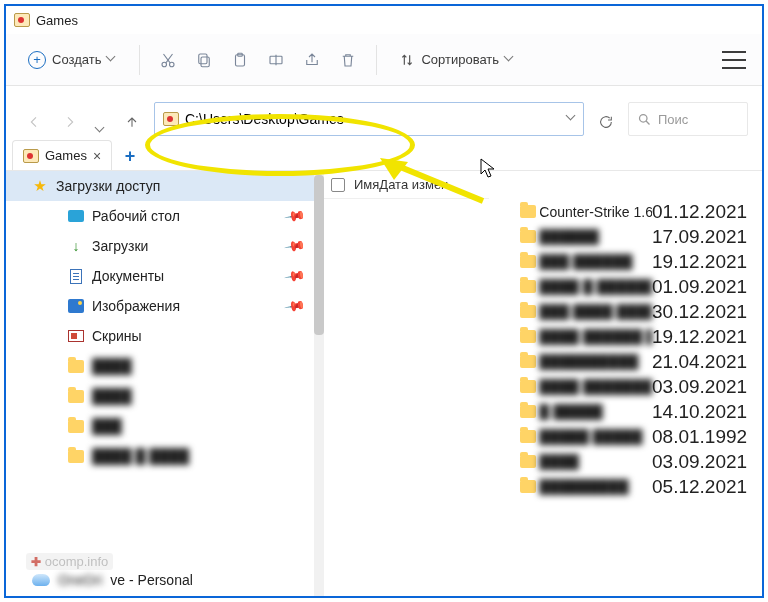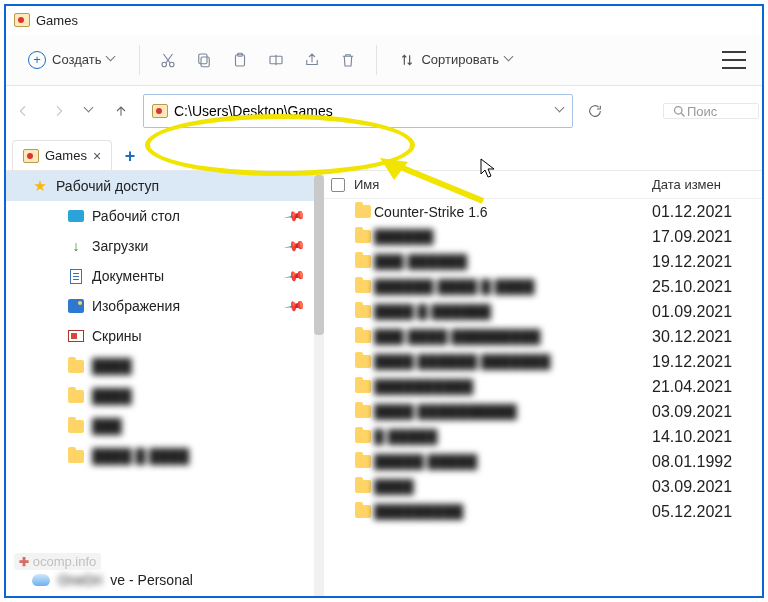--- a/index.html
+++ b/index.html
@@ -87,22 +87,22 @@
     display:flex; align-items:center; gap:6px; padding:6px 10px; color:#3b3b3b; border-radius:4px; cursor:pointer;
   }
   .spacer { flex:1; }
   .ham { width:24px; height:18px; display:flex; flex-direction:column; justify-content:space-between; }
   .ham span { height:2px; background:#3c3c3c; }
 
   
   .navbar {
     height:50px;
     display:flex;
-    align-items:center;
-    padding:0 3px;
+    align-items:flex-end;
+    padding:0 14px;
     gap:8px;
   }
   .nav-arrow, .nav-up, .nav-refresh {
     width:28px; height:28px; display:flex; align-items:center; justify-content:center;
     color:#888; cursor:pointer; border-radius:4px;
   }
   .nav-arrow svg, .nav-up svg, .nav-refresh svg { width:16px; height:16px; stroke:#666; fill:none; stroke-width:1.6; }
   .nav-arrow.disabled svg { stroke:#c2c2c2; }
   .address {
     flex:0 0 430px;
@@ -114,27 +114,26 @@
     padding:0 6px 0 8px;
     gap:6px;
     position:relative;
   }
   .address input {
     border:none; outline:none; font-size:14px; flex:1; background:transparent;
   }
   .addr-chev { margin-left:auto; }
   .searchbox {
     flex:1;
-    height:16px;
+    height:34px;
     border:1px solid #e8e8e8;
     border-left:1px solid #e8e8e8;
     border-radius:2px;
-    display:flex; align-items:center; padding:0 8px; 
+    display:flex; align-items:center; padding:0 8px; gap:6px;
     color:#9a9a9a;
-    margin-left:46px;
   }
   
   .tabstrip {
     height:34px;
     display:flex; align-items:flex-end;
     padding-left:6px;
     gap:4px;
     background:#fff;
   }
   .tab {
@@ -185,36 +184,36 @@
     margin-top:auto;
   }
   .od-ico { width:18px; height:12px; background:linear-gradient(#cfe7fb,#6cb1ee); border-radius:8px 8px 6px 6px; position:relative;}
   .sidebar-wrap { position:relative; flex:0 0 318px; display:flex; }
   .side-scrollbar {
     width:10px; background:#f1f1f1; display:flex; flex-direction:column;
   }
   .side-scrollbar .thumb { width:100%; height:160px; background:#c9c9c9; border-radius:4px; margin-top:4px; }
   
   .content {
-    flex:1; display:flex; flex-direction:column; overflow:hidden;
+    flex:1; display:flex; flex-direction:row; overflow:hidden;
   }
   .headers {
     height:28px; display:flex; align-items:center; font-size:13px; color:#333;
     border-bottom:1px solid #efefef;
   }
   .col-sel { width:28px; display:flex; align-items:center; justify-content:center;}
   .col-name { flex:1; padding-left:2px;}
   .col-date { width:110px; }
-  .rows { flex:1; overflow:hidden; }
+  .rows { flex:1; overflow:hidden;margin-top:28px; }
   .row {
     height:25px; display:flex; align-items:center; font-size:14px;
   }
   .row .ic { width:22px; display:flex; align-items:center; justify-content:center;}
   .row .nm { flex:1; white-space:nowrap; overflow:hidden; }
-  .row .dt { width:110px; font-size:16px; color:#222; }
+  .row .dt { width:110px; font-size:19px; color:#222; }
   .folder-ylw { width:16px; height:13px; background:#ffd466; border-radius:2px; position:relative;}
   .folder-ylw::before{content:"";position:absolute;top:-3px;left:0;width:8px;height:4px;background:#ffd466;border-radius:2px 2px 0 0;}
   .chk { width:14px; height:14px; border:1px solid #888; border-radius:2px; }
 
   
   .annot-ellipse {
     position:absolute;
     left:145px; top:114px;
     width:270px; height:62px;
     border:5px solid #f1e400;
@@ -229,21 +228,21 @@
     pointer-events:none; z-index:50;
   }
   .cursor {
     position:absolute;
     left:480px; top:158px;
     width:16px; height:22px;
     z-index:49; pointer-events:none;
   }
   .watermark {
     position:absolute;
-    left:14px; bottom:32px;
+    left:26px; bottom:32px;
     font-size:13px; color:#b0b0b0;
     opacity:0.8;
     transform:translateZ(0);
     pointer-events:none;
     background:rgba(232,232,232,0.6);
     padding:1px 5px;
     border-radius:3px;
   }
   .watermark .red{color:#c74a3f; font-weight:bold; font-size:12px;}
 </style>
@@ -367,21 +366,21 @@
     </div>
     <div class="tab-add">+</div>
   </div>
 
   <div class="main">
     <div class="sidebar-wrap">
       <div class="sidebar">
         <div class="sidenav" id="sidenav">
             <div class="side-item sel">
               <span class="ico16 ico-star">★</span>
-              <span class="">Рабочий доступ</span>
+              <span class="">Загрузки доступ</span>
             </div>
             <div class="side-item lvl2">
               <span class="ico16">
                 <span class="ico-desktop"></span>
               </span>
               <span class="">Рабочий стол</span>
               <span class="pin">📌</span>
             </div>
             <div class="side-item lvl2">
               <span class="ico16 ico-down">↓</span>
@@ -468,28 +467,20 @@
             <span class="nm pix">██████</span>
             <span class="dt">17.09.2021</span>
           </div>
           <div class="row">
             <span style="width:28px"></span>
             <span class="ic">
               <span class="folder-ylw"></span>
             </span>
             <span class="nm pix">███ ██████</span>
             <span class="dt">19.12.2021</span>
-          </div>
-          <div class="row">
-            <span style="width:28px"></span>
-            <span class="ic">
-              <span class="folder-ylw"></span>
-            </span>
-            <span class="nm pix">██████ ████ █ ████</span>
-            <span class="dt">25.10.2021</span>
           </div>
           <div class="row">
             <span style="width:28px"></span>
             <span class="ic">
               <span class="folder-ylw"></span>
             </span>
             <span class="nm pix">████ █ ██████</span>
             <span class="dt">01.09.2021</span>
           </div>
           <div class="row">

